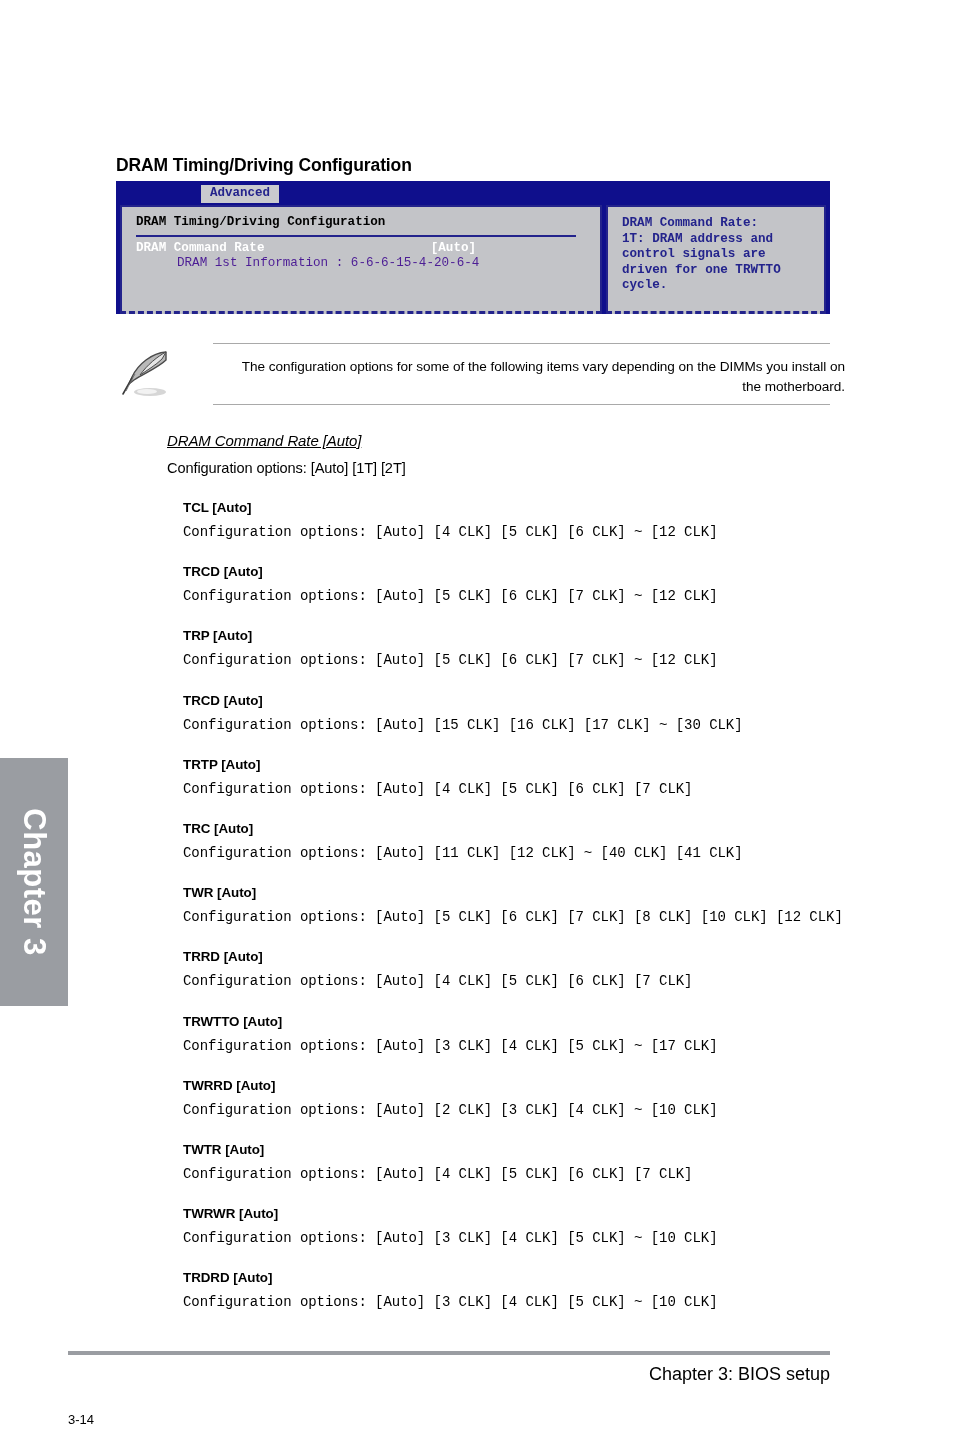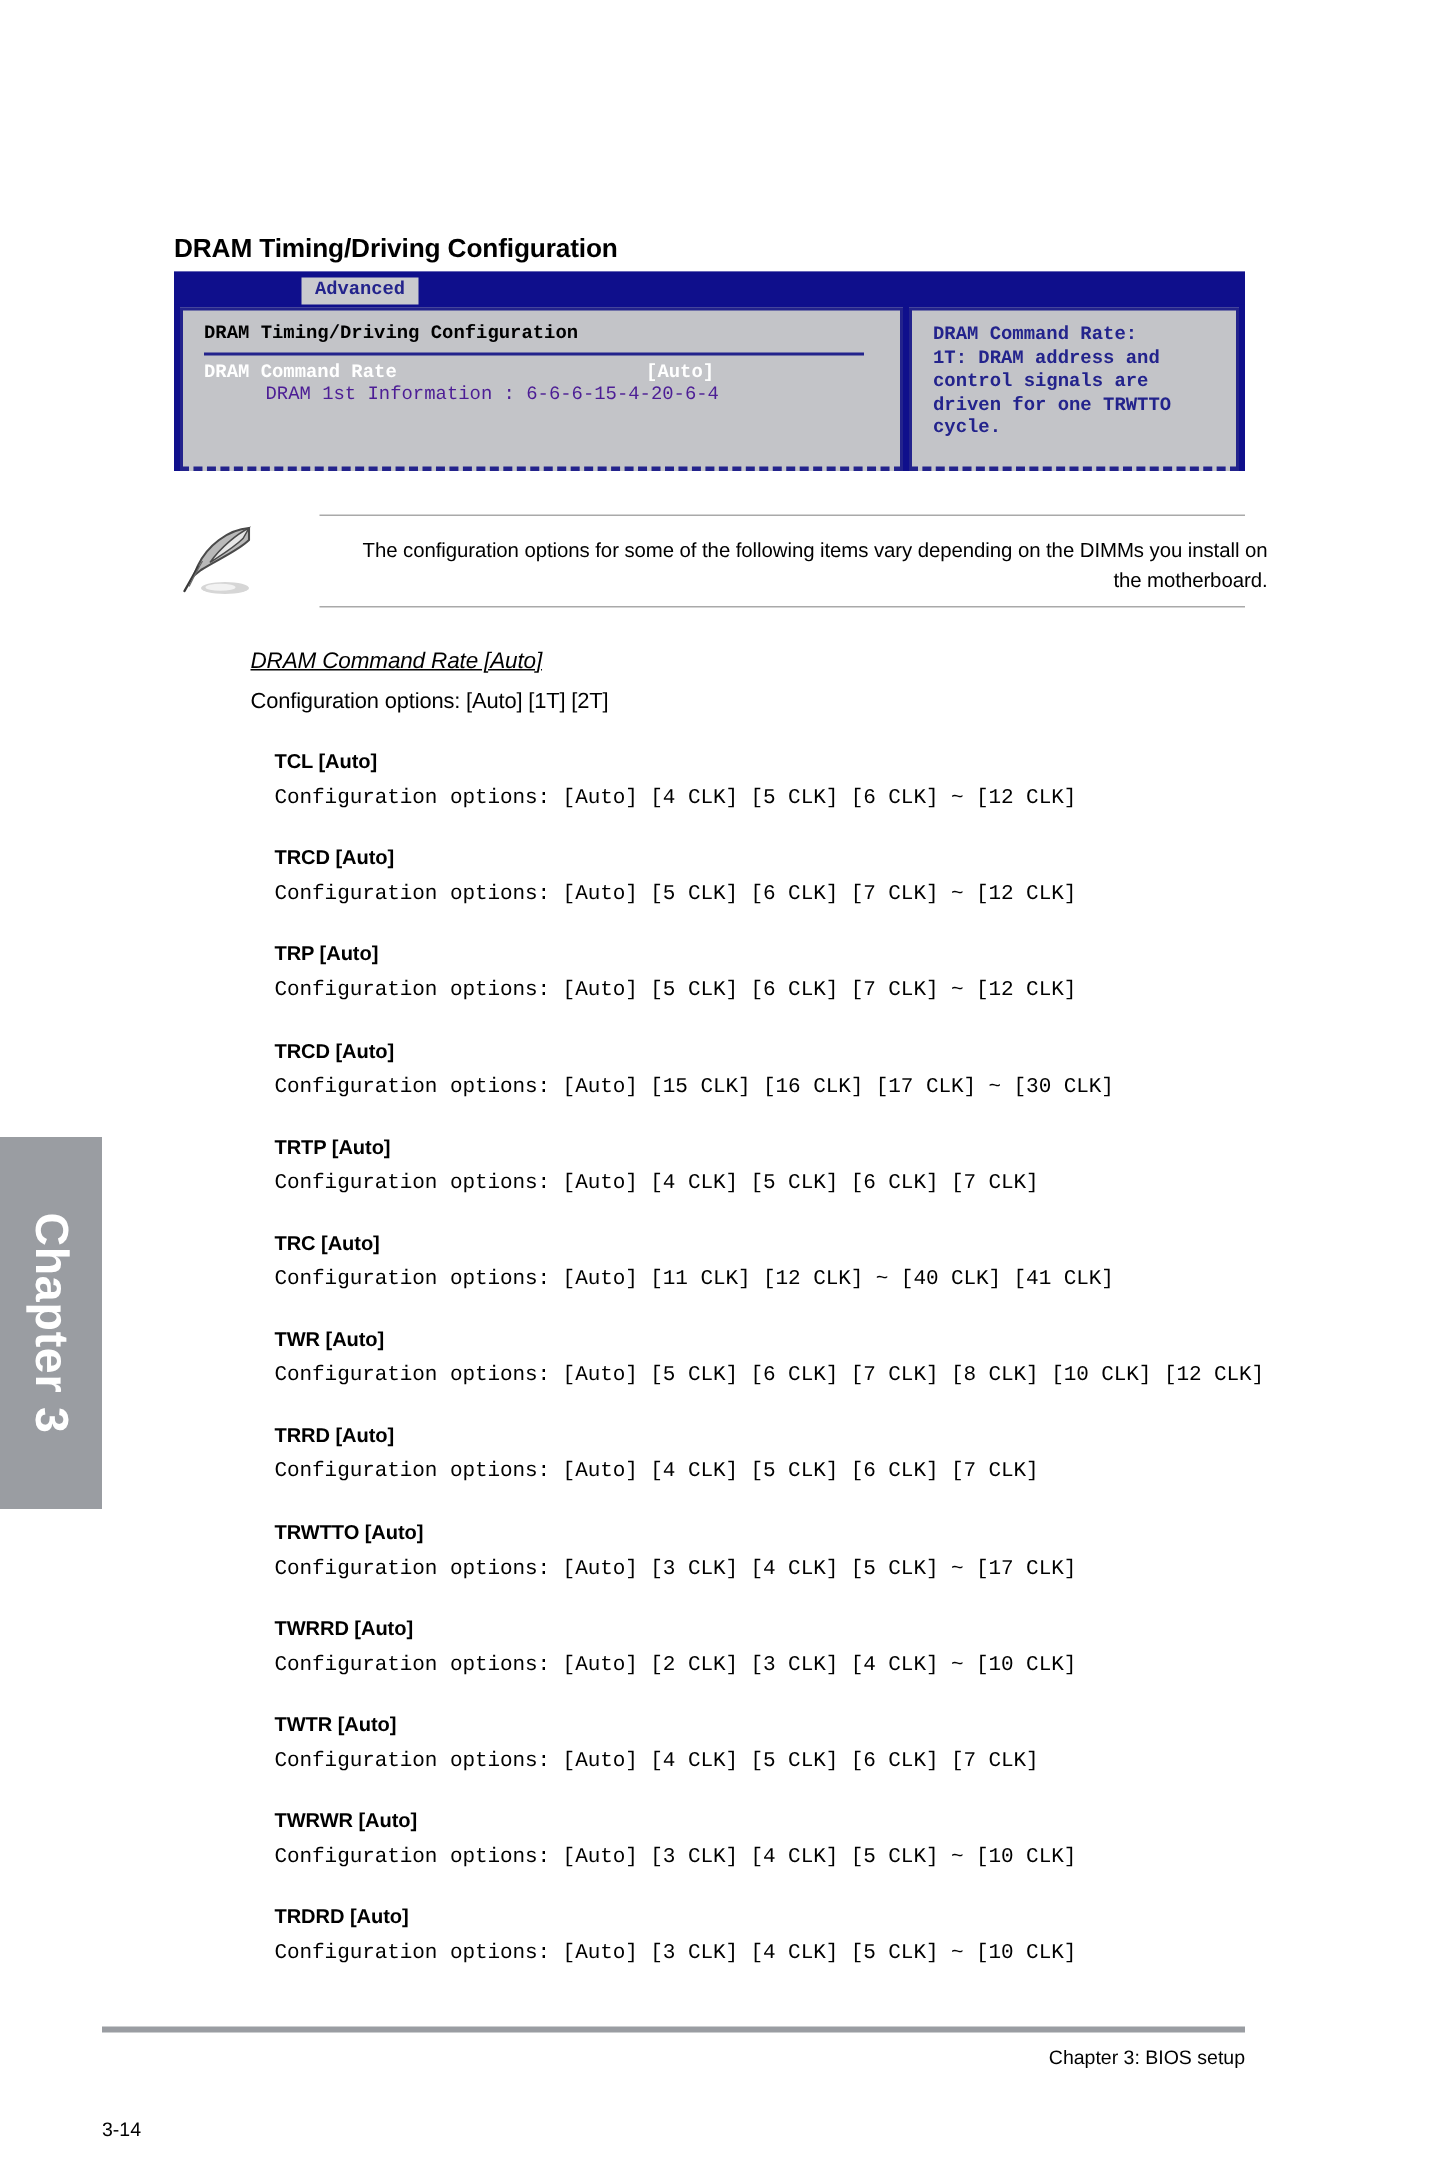--- a/index.html
+++ b/index.html
@@ -224,21 +224,21 @@
   .footer-left {
     position: absolute;
     left: 68px;
     top: 1412px;
     font-size: 13px;
   }
   .footer-right {
     position: absolute;
     right: 124px;
     top: 1364px;
-    font-size: 13px;
+    font-size: 18px;
   }
 </style>
 </head>
 <body>
 
 <div class="chapter-tab">
   <span class="chapter-tab-label">Chapter 3</span>
 </div>
 
 <h1 class="page-title">DRAM Timing/Driving Configuration</h1>

